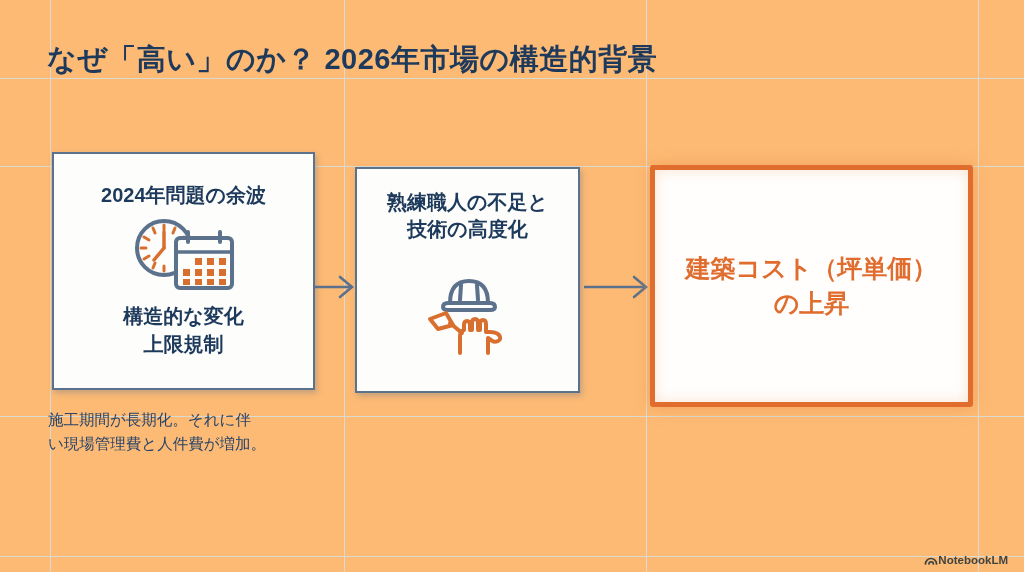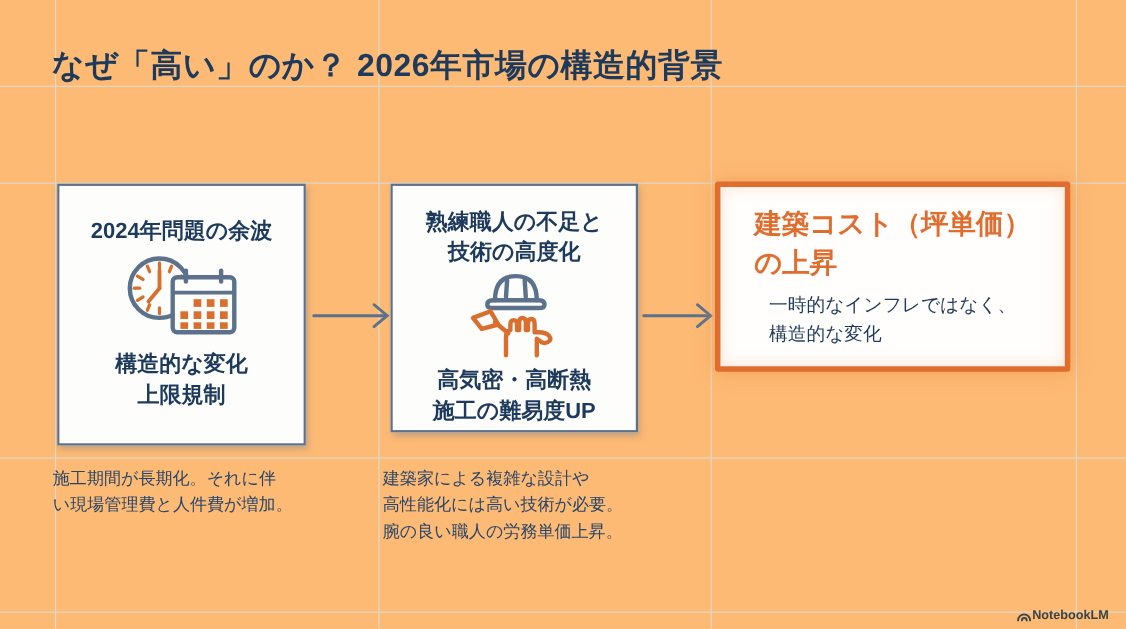--- a/index.html
+++ b/index.html
@@ -5,32 +5,32 @@
   html,body{margin:0;padding:0;}
   body{font-family:"Liberation Sans","DejaVu Sans",sans-serif;}
   .slide{position:relative;width:1024px;height:572px;background:#fdba74;overflow:hidden;}
   .gridline{position:absolute;background:#d9dbd3;z-index:0;}
   .gridline.v{width:1px;top:0;bottom:0;}
   .gridline.h{height:1px;left:0;right:0;}
   .title{position:absolute;left:47px;top:40px;font-size:29px;font-weight:700;color:#1d3a5c;z-index:2;letter-spacing:.5px;}
   .stepbox{position:absolute;background:#fdfdfb;border:2px solid #5b718c;box-shadow:2px 3px 6px rgba(90,110,140,.35);
            display:flex;flex-direction:column;align-items:center;justify-content:space-between;
            text-align:center;z-index:2;box-sizing:border-box;padding:28px 8px 30px 8px;}
-  .box1{left:52px;top:167px;width:226px;height:238px;}
+  .box1{left:52px;top:152px;width:263px;height:238px;}
   .box2{left:355px;top:167px;width:225px;height:226px;padding-top:20px;}
   .stepbox .btitle{font-size:20px;font-weight:700;color:#1d3a5c;line-height:1.35;white-space:pre-line;}
   .stepbox .blabel{font-size:20px;font-weight:700;color:#1d3a5c;line-height:1.4;white-space:pre-line;}
-  .resultbox{position:absolute;left:650px;top:165px;width:323px;height:173px;background:#fffefd;
+  .resultbox{position:absolute;left:650px;top:165px;width:323px;height:242px;background:#fffefd;
              border:5px solid #e06c2e;border-radius:3px;z-index:2;box-sizing:border-box;
              box-shadow:0 0 16px rgba(236,146,76,.6), inset 0 0 14px rgba(240,165,105,.3);
-             display:flex;flex-direction:column;align-items:center;justify-content:center;text-align:left;}
+             display:flex;flex-direction:column;align-items:center;justify-content:center;text-align:center;}
   .resultbox .rtitle{font-size:25px;font-weight:700;color:#e06c2e;line-height:1.4;white-space:pre-line;}
   .resultbox .rsub{font-size:17px;font-weight:500;color:#1d3a5c;line-height:1.5;white-space:pre-line;margin-top:8px;}
   .desc{position:absolute;font-size:15.5px;color:#27456a;line-height:1.55;white-space:pre-line;z-index:2;}
-  .desc1{left:48px;top:424px;width:265px;}
+  .desc1{left:48px;top:408px;width:265px;}
   .desc2{left:348px;top:424px;width:275px;}
   .arrow{position:absolute;z-index:1;}
   .watermark{position:absolute;right:16px;bottom:6px;display:flex;align-items:center;gap:0;z-index:2;
              color:#3f4442;font-size:11.5px;font-weight:700;}
   .icon-wrap{display:block;}
 </style>
 </head>
 <body>
 
 <div class="slide">
@@ -111,43 +111,36 @@
           <line x1="45" y1="12" x2="44" y2="27"></line>
           <line x1="61" y1="12" x2="62" y2="27"></line>
         </g>
         <g fill="none" stroke="#d96f2e" stroke-width="4" stroke-linecap="round" stroke-linejoin="round">
           <path d="M14 46 L30 40 L37 52 L22 56 Z"></path>
           <path d="M34 50 L46 60"></path>
           <path d="M44 80 L44 64 Q44 58 48 57 L48 52 Q48 48 51 48 Q54 48 54 52 L54 57 L56 57 L56 50 Q56 46 59 46 Q62 46 62 50 L62 57 L64 57 L64 51 Q64 47 67 47 Q70 47 70 51 L70 59 L74 59 Q80 59 83 62 Q86 66 82 68 Q78 70 75 67 L72 65 L72 80"></path>
         </g>
       </svg>
     </span>
-    <div class="blabel">高気密・高断熱
-施工の難易度UP</div>
   </div>
 
   <svg class="arrow" style="left:584px;top:274px" width="66" height="26" viewBox="0 0 66 26">
     <g stroke="#5b718c" stroke-width="2.6" fill="none" stroke-linecap="round">
       <line x1="1" y1="13" x2="61" y2="13"></line>
       <polyline points="50,3 62,13 50,23"></polyline>
     </g>
   </svg>
 
   <div class="resultbox">
     <div class="rtitle">建築コスト（坪単価）
 の上昇</div>
-    <div class="rsub">一時的なインフレではなく、
-構造的な変化</div>
   </div>
 
   <div class="desc desc1">施工期間が長期化。それに伴
 い現場管理費と人件費が増加。</div>
-  <div class="desc desc2">建築家による複雑な設計や
-高性能化には高い技術が必要。
-腕の良い職人の労務単価上昇。</div>
 
   <div class="watermark">
     <span style="display:flex;">
       <svg width="14" height="12" viewBox="0 0 14 12">
         <g fill="none" stroke="#3f4442" stroke-width="1.7" stroke-linecap="round">
           <path d="M1.5 10 A5.5 5.5 0 0 1 12.5 10"></path>
           <path d="M5 10 A2.2 2.2 0 0 1 9.4 10"></path>
         </g>
       </svg>
     </span>

